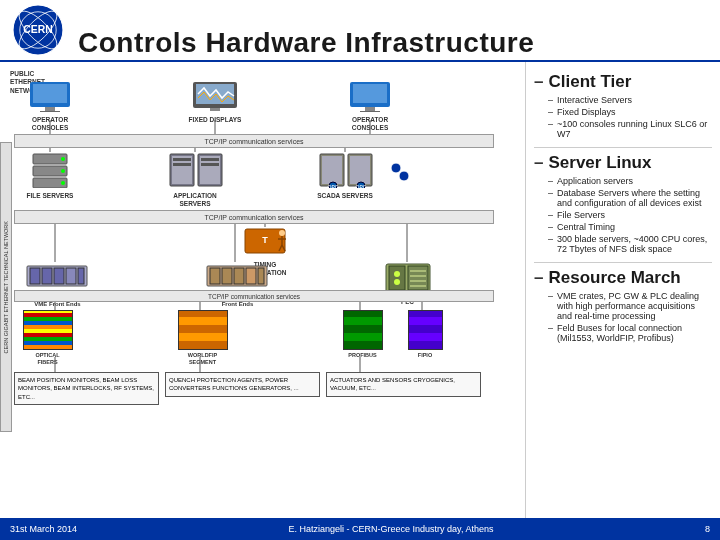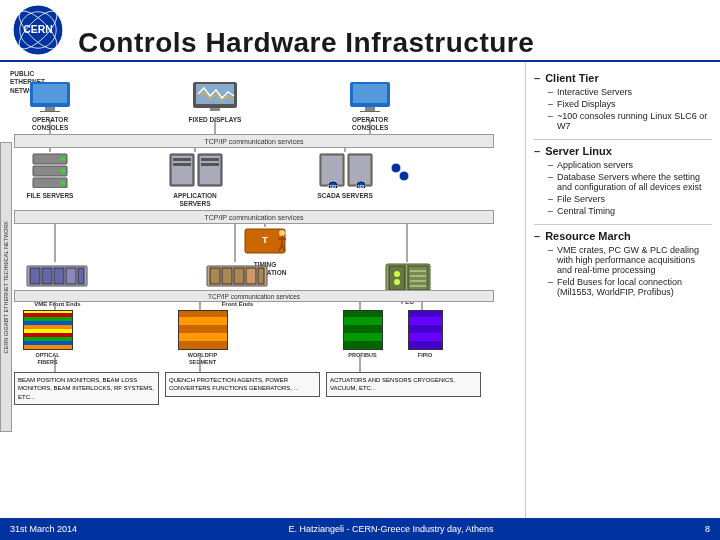--- a/index.html
+++ b/index.html
@@ -58,21 +58,21 @@
       border-left: 1px solid #ccc;
       font-size: 9.5px;
       overflow: hidden;
     }
 
     .tier-section {
       margin-bottom: 8px;
     }
 
     .tier-title {
-      font-size: 11px;
+      font-size: 17px;
       font-weight: bold;
       color: #1a1a1a;
       margin-bottom: 3px;
       display: flex;
       align-items: center;
     }
     .tier-title::before {
       content: '–';
       margin-right: 5px;
       color: #333;
@@ -406,20 +406,21 @@
 
     <hr class="divider-line">
 
     <div class="tier-section">
       <div class="tier-title">Server Linux</div>
       <div class="tier-items">
         <div class="tier-item">Application servers</div>
         <div class="tier-item">Database Servers where the setting and configuration of all devices exist</div>
         <div class="tier-item">File Servers</div>
         <div class="tier-item">Central Timing</div>
+        <div class="tier-item">300 blade servers, ~4000 CPU cores, 72 Tbytes of NFS disk space</div>
       </div>
     </div>
 
     <hr class="divider-line">
 
     <div class="tier-section">
       <div class="tier-title">Resource March</div>
       <div class="tier-items">
         <div class="tier-item">VME crates, PC GW &amp; PLC dealing with high performance acquisitions and real-time processing</div>
         <div class="tier-item">Feld Buses for local connection (Mil1553, WorldFIP, Profibus)</div>

